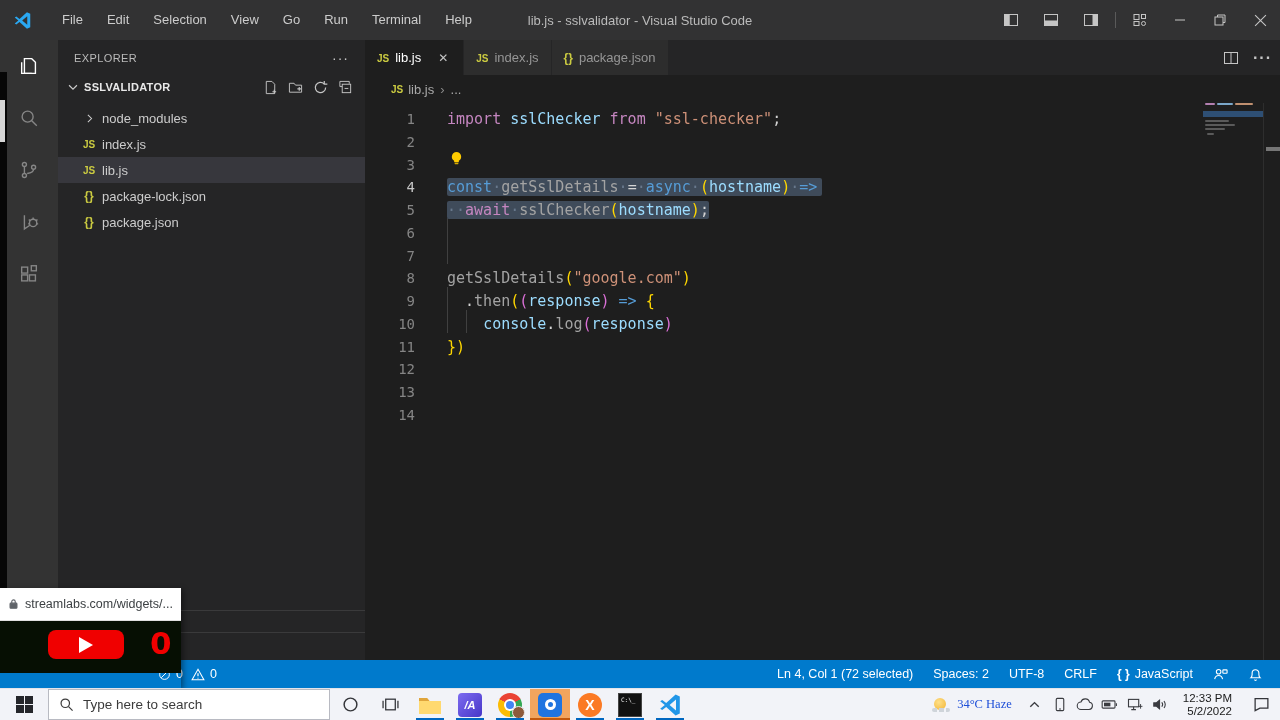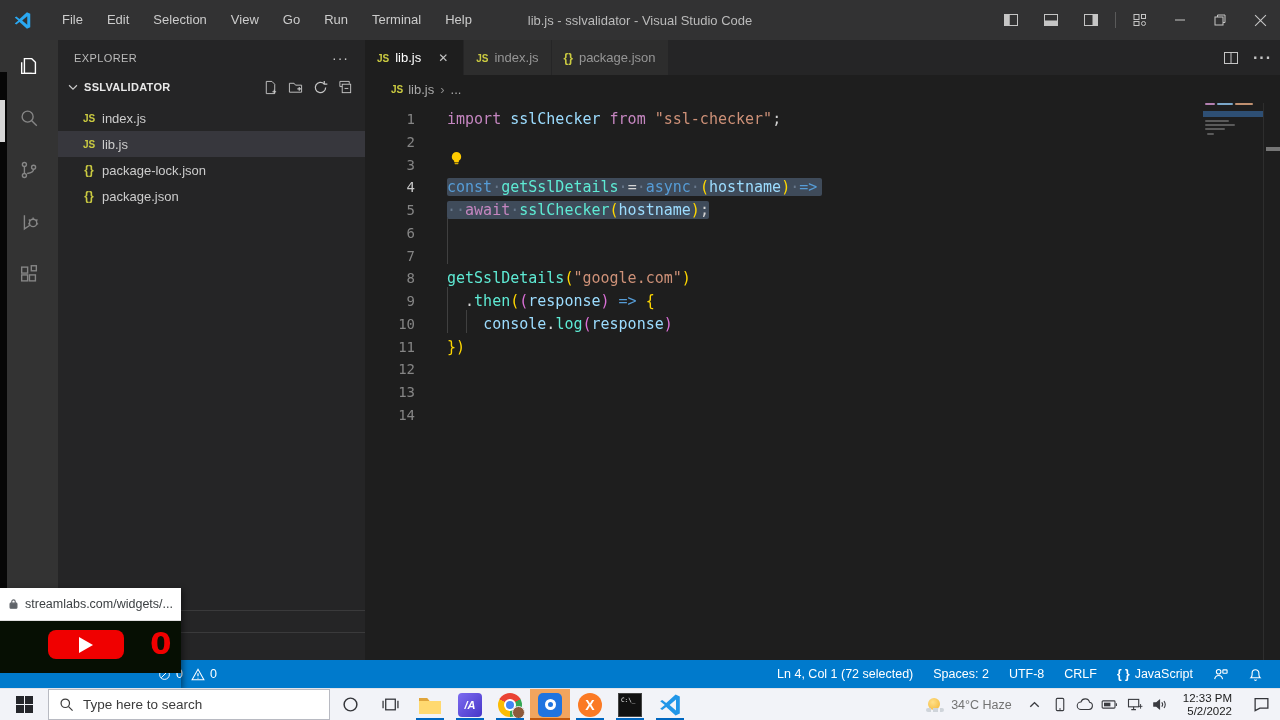--- a/index.html
+++ b/index.html
@@ -59,21 +59,21 @@
   .breadcrumb .chev { margin:0 6px; color:#8a8a8a; }
 
   
   .editor { position:absolute; left:365px; top:103px; width:915px; height:557px; background:#1e1e1e; font-family:"DejaVu Sans Mono", monospace; }
   .row { position:absolute; left:0; height:23px; width:100%; }
   .ln { position:absolute; left:0; width:50px; text-align:right; color:#858585; font-size:14px; line-height:23px; }
   .ln.active { color:#c6c6c6; }
   .code { position:absolute; left:82px; font-size:15px; line-height:23px; white-space:pre; color:#d4d4d4; }
   .sel { background:#3f4b5a; border-radius:2px; }
   .sel.cont { padding-right:5px; }
-  .tk-k{color:#569cd6}.tk-kp{color:#c586c0}.tk-fn{color:#5eead4}.tk-var{color:#9cdcfe}
+  .tk-k{color:#569cd6}.tk-kp{color:#c586c0}.tk-fn{color:#a3a3a3}.tk-var{color:#9cdcfe}
   .tk-str{color:#ce9178}.tk-pun{color:#d4d4d4}.tk-b1{color:#ffd700}.tk-b2{color:#da70d6}.tk-ws{color:#68788c}
   .guide { position:absolute; width:1px; background:#404040; }
   .bulb { position:absolute; left:84px; top:48px; }
   
   .minimap { position:absolute; left:838px; top:0; width:77px; height:557px; }
   .mm-bar { position:absolute; height:2px; border-radius:1px; }
   .mm-sel { position:absolute; left:0; top:8px; width:60px; height:6px; background:#2e4f74; }
   .sb-track { position:absolute; left:898px; top:0; width:1px; height:557px; background:#2e2e2e; }
   .overview-mark { position:absolute; left:901px; top:44px; width:14px; height:4px; background:#767676; }
 
@@ -105,21 +105,21 @@
   .win-logo span { background:#25262b; }
   .tk-search { width:282px; background:#ffffff; border:1px solid #b8bac2; display:flex; align-items:center; padding:0 10px; gap:9px; }
   .tk-search input { border:none; outline:none; font-size:13.5px; color:#3b3b3b; width:200px; font-family:"Liberation Sans",sans-serif; background:transparent; }
   .tk-search input::placeholder { color:#3b3b3b; opacity:1; }
   .tk-btn { width:40px; display:flex; align-items:center; justify-content:center; color:#34353a; }
   .tk-app { width:40px; position:relative; display:flex; align-items:center; justify-content:center; }
   .tk-app::after { content:""; position:absolute; left:6px; right:6px; bottom:0; height:2px; background:#0067c0; }
   .tk-app.active { background:#f2a55e; }
   .tk-app.active::after { background:#c3590d; left:0; right:0; }
   .tray { margin-left:auto; display:flex; align-items:center; }
-  .tray-weather { display:flex; align-items:center; gap:7px; padding:0 8px; color:#737373; font-size:12.5px; }
+  .tray-weather { display:flex; align-items:center; gap:7px; padding:0 8px; color:#1d4ed8; font-size:12.5px;font-family:Liberation Serif, serif; }
   .sun { width:18px; height:14px; position:relative; }
   .sun::before { content:""; position:absolute; left:2px; top:0; width:12px; height:12px; border-radius:50%; background:radial-gradient(circle at 40% 35%, #ffe08a, #f2b431); }
   .sun::after { content:""; position:absolute; left:0; bottom:0; width:18px; height:4px; background:repeating-linear-gradient(90deg,#cfd4da 0 5px, transparent 5px 7px); border-radius:2px; }
   .tray-icons { display:flex; align-items:center; gap:7px; padding:0 6px; color:#3a3b40; }
   .tray-ic { width:18px; display:flex; justify-content:center; }
   .tray-clock { text-align:right; font-size:11.5px; color:#1a1a1a; line-height:13px; padding:0 10px 0 8px; }
   .tk-action { width:38px; display:flex; align-items:center; justify-content:center; color:#34353a; }
 </style>
 </head>
 <body>
@@ -286,20 +286,28 @@
           </span>
           <span class="ico">
             <svg width="15" height="15" viewBox="0 0 16 16" fill="none" stroke="currentColor">
               <rect x="4.5" y="4.5" width="9" height="9"></rect>
               <path d="M4.5 7H2V1.5h10V4M7 9h4"></path>
             </svg>
           </span>
         </span>
     </div>
     <div class="tree" id="tree">
+        <div class="tree-item is-folder">
+          <span class="glyph">
+            <svg width="13" height="13" viewBox="0 0 16 16" fill="none" stroke="#cccccc" stroke-width="1.3">
+              <path d="M6 3.5 10.5 8 6 12.5"></path>
+            </svg>
+          </span>
+          <span class="name">node_modules</span>
+        </div>
         <div class="tree-item">
           <span class="glyph">
             <span class="badge-js">JS</span>
           </span>
           <span class="name">index.js</span>
         </div>
         <div class="tree-item selected">
           <span class="glyph">
             <span class="badge-js">JS</span>
           </span>

